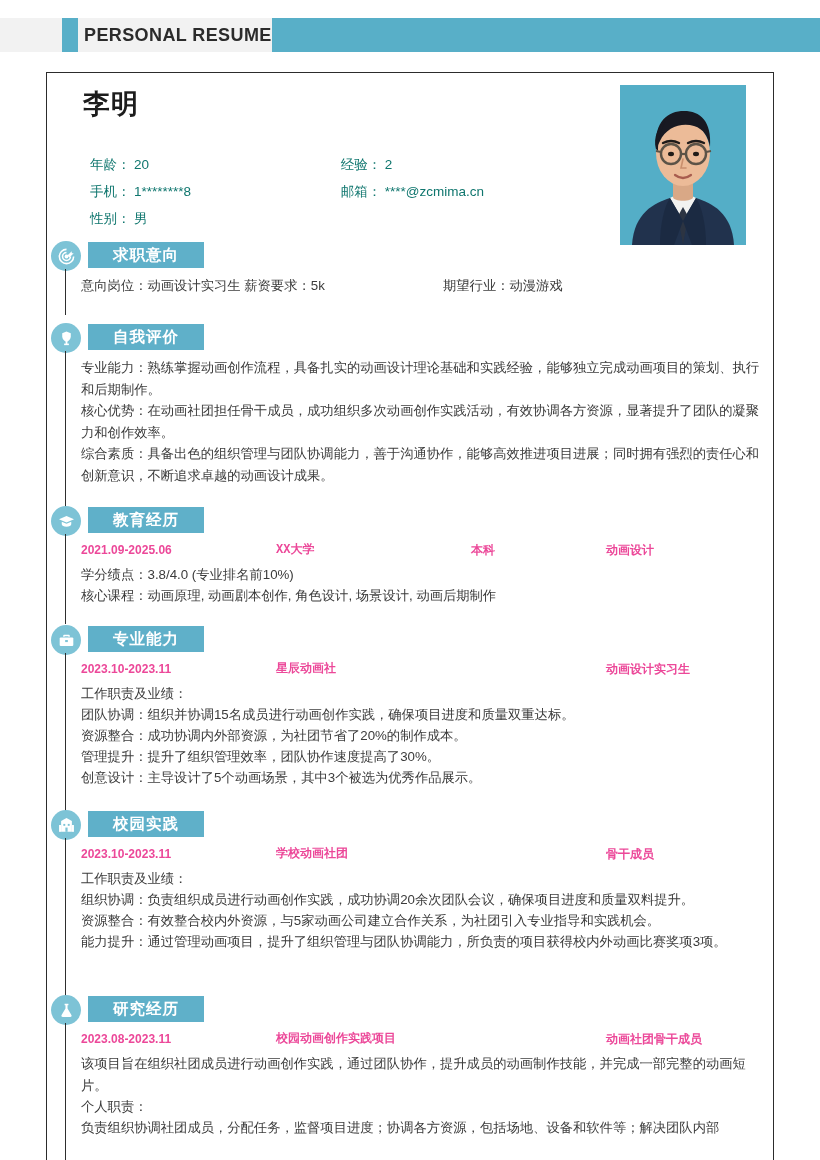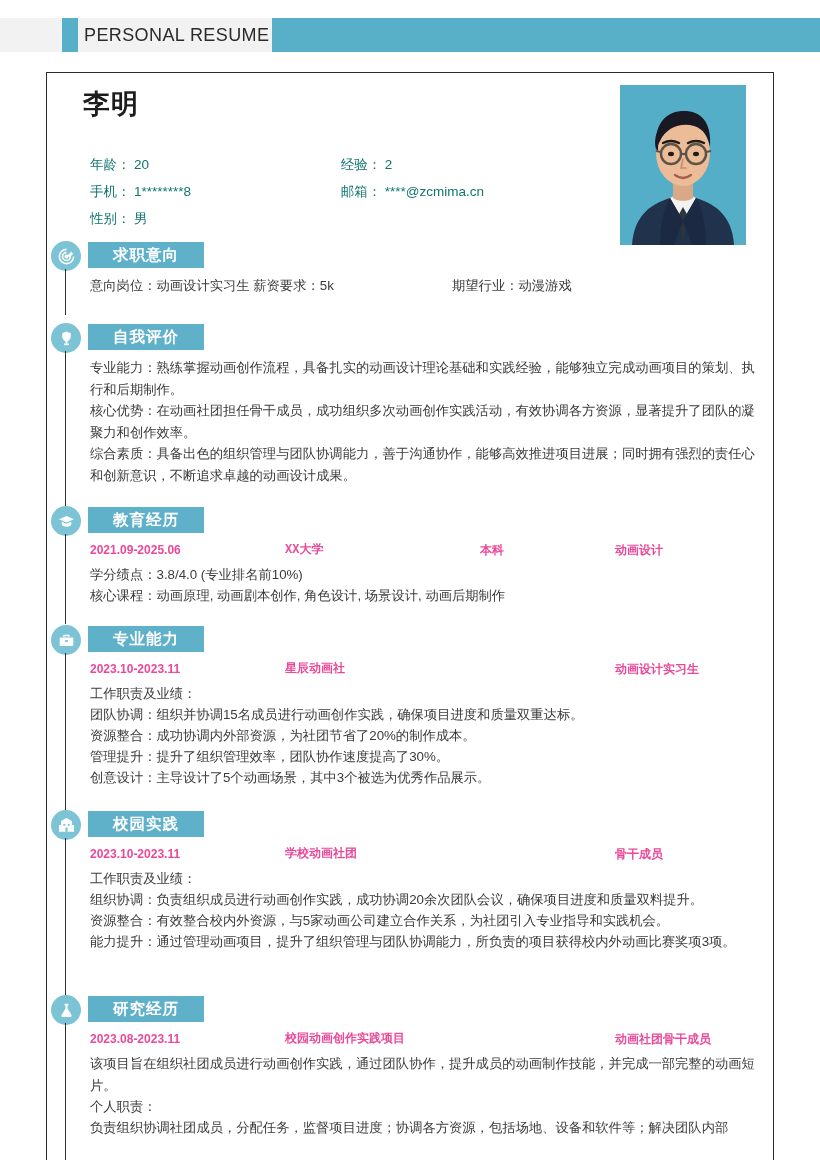--- a/index.html
+++ b/index.html
@@ -18,21 +18,21 @@
     width: 820px; height: 34px;
     background: #f2f2f2;
   }
   .banner-teal-left {
     position: absolute; left: 62px; top: 0;
     width: 16px; height: 34px; background: #58afc8;
   }
   .banner-title {
     position: absolute; left: 84px; top: 0;
     height: 34px; line-height: 34px;
-    font-size: 18px; font-weight: normal; letter-spacing: .4px;
+    font-size: 18px; font-weight: bold; letter-spacing: .4px;
     color: #2b2b2b; white-space: nowrap;
   }
   .banner-teal-right {
     position: absolute; left: 272px; top: 0;
     width: 548px; height: 34px; background: #58afc8;
   }
 
   
   .card {
     position: absolute; left: 46px; top: 72px;
@@ -83,21 +83,21 @@
     background: #5fb0c9; color: #fff;
     font-size: 15.5px; font-weight: bold; letter-spacing: 1px;
     white-space: nowrap;
   }
   .timeline {
     position: absolute; left: 18px; top: 28px;
     width: 1.4px; background: #2e2e2e;
   }
   .sec-body {
     position: relative;
-    margin-left: 43px; margin-right: 12px;
+    margin-left: 34px; margin-right: 12px;
     padding-top: 4px;
     font-size: 13.3px; color: #3b3b3b; line-height: 21px;
   }
   .line { white-space: nowrap; }
   .para { line-height: 21.5px; }
 
   
   .entry-row {
     position: relative; height: 24px;
     font-size: 12px; font-weight: bold; color: #ec4899;

